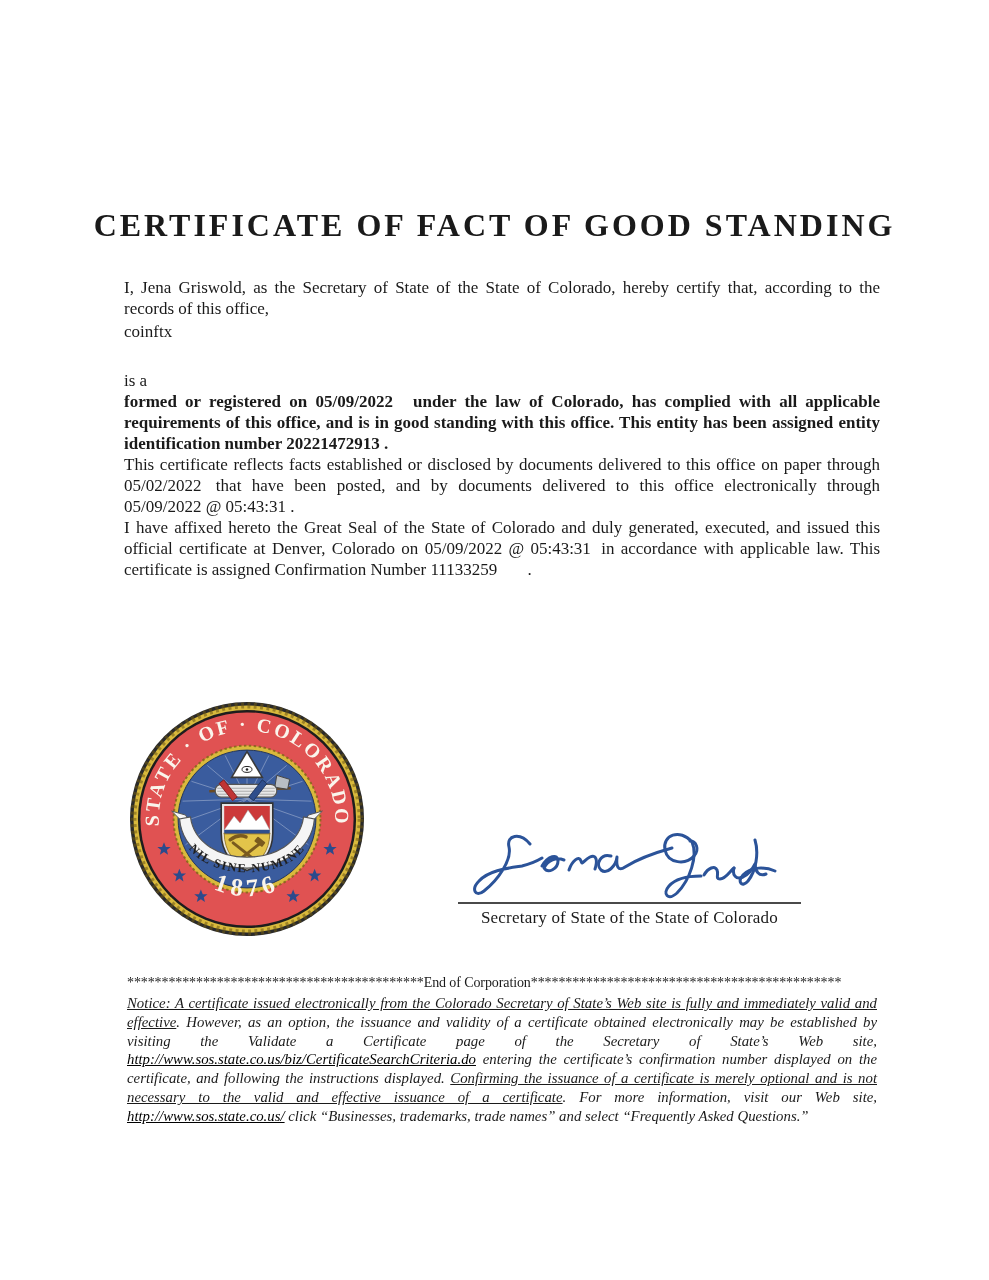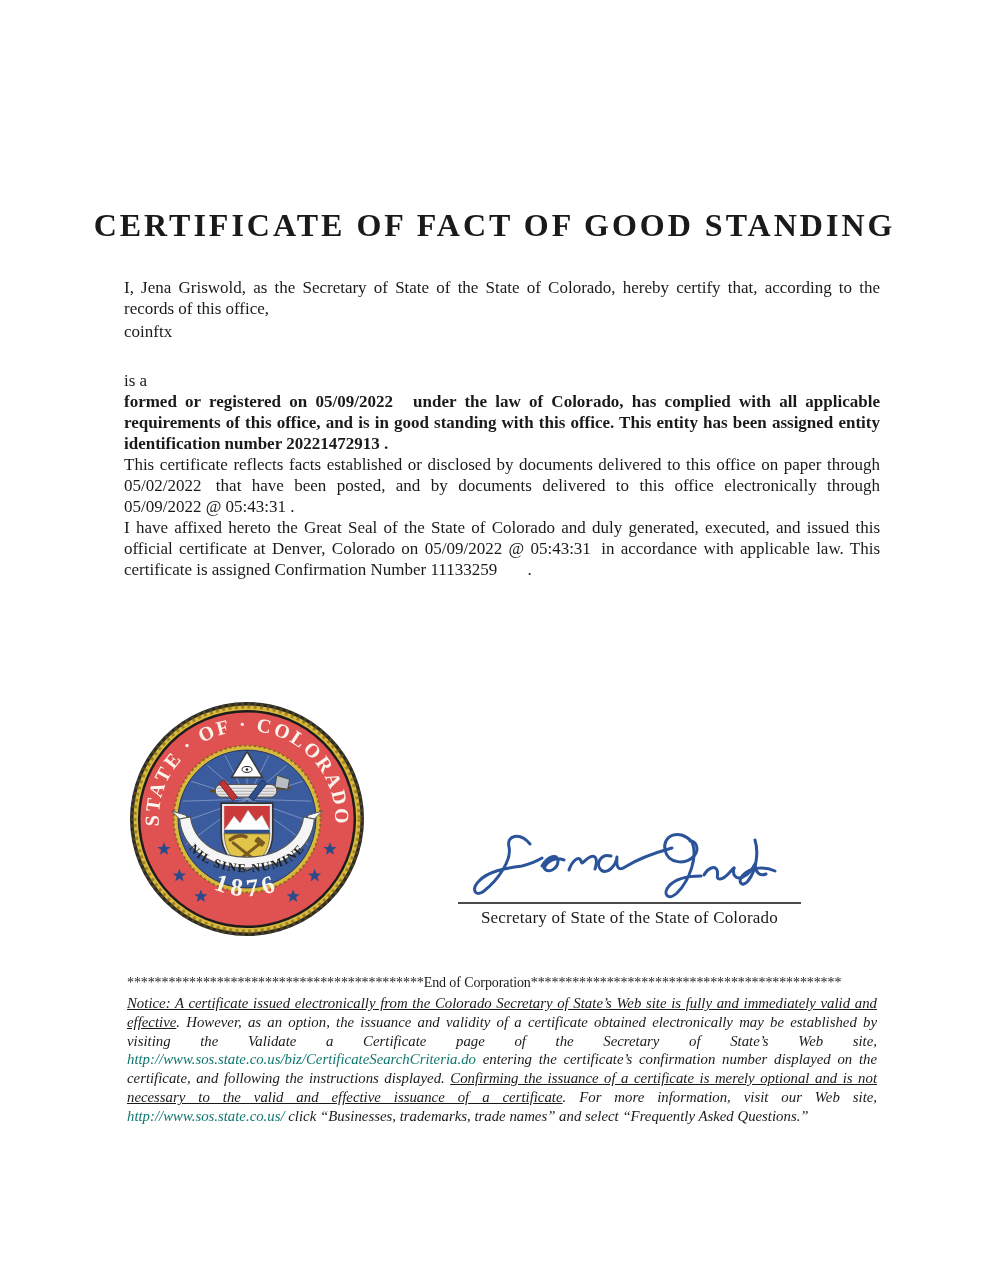--- a/index.html
+++ b/index.html
@@ -31,21 +31,21 @@
   
   .sig-block { position:absolute; top:826px; left:458px; width:343px; }
   .sig-svg { display:block; margin-left:10px; }
   .sig-line { border:0; border-top:2px solid #4a4a4a; margin:0; }
   .sig-title { text-align:center; font-size:17px; margin-top:4px; letter-spacing:0.2px; }
   
   .footer { position:absolute; top:975px; left:127px; width:750px; }
   .endline { font-size:14px; white-space:nowrap; overflow:hidden; letter-spacing:-0.1px; }
   .notice { font-style:italic; font-size:14.8px; line-height:18.8px; text-align:justify; margin-top:3px; }
   .u { text-decoration:underline; }
-  .lnk { color:#0f766e; cursor:pointer; }
+  .lnk { color:#000000; cursor:pointer;text-decoration:underline; }
   .seal-ring-text { font-family:"Liberation Serif", serif; font-weight:bold; }
 </style>
 </head>
 <body>
 
 <div class="page">
 
 
   <div class="cert-title">CERTIFICATE OF FACT OF GOOD STANDING</div>
 

